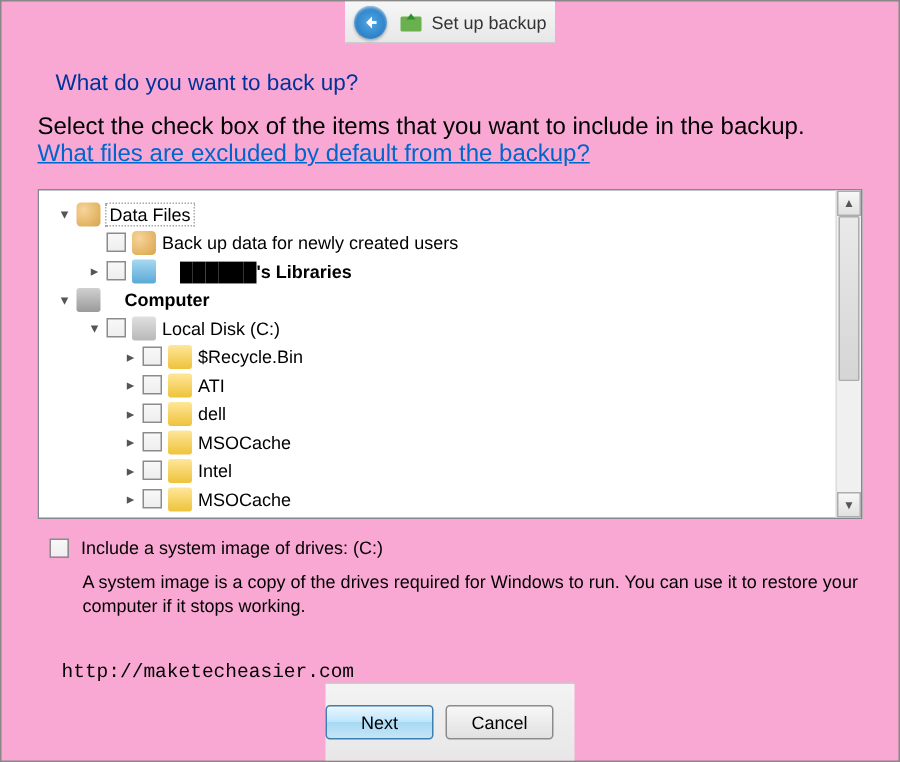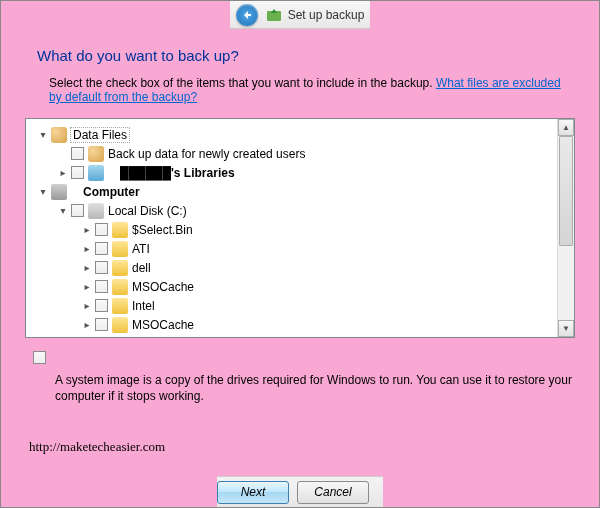--- a/index.html
+++ b/index.html
@@ -4,21 +4,21 @@
 <style>
   * { box-sizing: border-box; font-family: "Segoe UI", Tahoma, sans-serif; }
   body { margin: 0; background: #f0f0f0; width: 600px; height: 508px; overflow: hidden; }
   .window { width: 600px; height: 508px; background: #f9a8d4; border: 1px solid #888; position: relative; display: flex; flex-direction: column; align-items: center; }
   .titlebar { height: 28px; background: linear-gradient(#f7f7f7,#e7e7e7); display:flex; align-items:center; padding:0 6px; border-bottom:1px solid #ccc; font-size:12px; color:#333; }
   .back-btn { width:22px; height:22px; border-radius:50%; background: radial-gradient(#4fa8e8,#1e6db5); display:flex; align-items:center; justify-content:center; margin-right:8px; cursor:pointer; box-shadow: inset 0 1px 2px rgba(255,255,255,.6), 0 1px 2px rgba(0,0,0,.3); }
   .back-btn svg { fill:#fff; }
   .app-icon { width:16px; height:16px; margin-right:6px; }
   .content { flex:1; padding: 14px 24px 8px 24px; display:flex; flex-direction:column; overflow:hidden; }
   .heading { color:#003399; font-size:15px; margin:4px 0 12px 12px; }
-  .instruction { font-size:12px; color:#000; margin-bottom:14px;margin-left:24px; }
+  .instruction { font-size:16px; color:#000; margin-bottom:14px; }
   .instruction a { color:#0066cc; text-decoration:underline; cursor:pointer; }
   .tree-box { border:1px solid #828790; height: 220px; position:relative; background:#fff; font-size:12px; display:flex; }
   .tree-scroll { flex:1; overflow:hidden; padding:6px 2px; }
   .tree-scrollbar { width:17px; background:#f0f0f0; border-left:1px solid #ddd; display:flex; flex-direction:column; }
   .sb-btn { height:17px; background:linear-gradient(#f7f7f7,#e1e1e1); border:1px solid #adadad; display:flex; align-items:center; justify-content:center; font-size:8px; color:#555; }
   .sb-track { flex:1; background:#f0f0f0; position:relative; }
   .sb-thumb { position:absolute; top:0; left:1px; right:1px; height:60%; background:linear-gradient(#e9e9e9,#d5d5d5); border:1px solid #adadad; border-radius:1px; }
   .node { display:flex; align-items:center; height:19px; padding-left:4px; white-space:nowrap; }
   .expander { width:14px; height:14px; display:flex; align-items:center; justify-content:center; font-size:10px; color:#555; cursor:pointer; margin-right:1px;}
   .expander.empty { visibility:hidden; }
@@ -32,22 +32,22 @@
   .node .label { color:#000; }
   .node.bold .label { font-weight:bold;padding-left:12px; }
   .node.selected { background:#fff; }
   .node.selected .label { outline: 1px dotted #aaa; padding:0 2px; font-weight:normal; }
   .lvl1 { padding-left: 8px; }
   .lvl2 { padding-left: 28px; }
   .lvl3 { padding-left: 52px; }
   .opt-row { display:flex; align-items:flex-start; font-size:12px; margin-top:12px; margin-left:8px; }
   .opt-row .cb { margin-top:1px; margin-right:8px; }
   .desc { font-size:12px; color:#000; margin:8px 0 0 30px; line-height:1.35; }
-  .watermark { position:absolute; left:28px; bottom:52px; font-size:13px; font-family: Liberation Serif, serif; color:#000; }
-  .footer { height:31px; border-top:1px solid #ccc; background:linear-gradient(#f3f3f3,#e7e7e7); display:flex; justify-content:flex-end; align-items:center; padding-right:14px; gap:8px;font-style:italic; }
+  .watermark { position:absolute; left:40px; bottom:52px; font-size:13px; font-family: Liberation Mono, monospace; color:#000; }
+  .footer { height:52px; border-top:1px solid #ccc; background:linear-gradient(#f3f3f3,#e7e7e7); display:flex; justify-content:flex-end; align-items:center; padding-right:14px; gap:8px; }
   .btn { min-width:72px; height:23px; font-size:12px; border:1px solid #8b8b8b; border-radius:3px; background:linear-gradient(#f7f7f7,#e1e1e1); cursor:pointer; display:flex;align-items:center;justify-content:center; }
   .btn.primary { border:1px solid #3c7fb1; background:linear-gradient(#eaf6fd,#bee6fd 49%,#a7d9f5 50%,#c4e5f6); }
 </style>
 </head>
 <body>
 <div class="window">
 
   <div class="titlebar">
     <div class="back-btn">
       <svg width="12" height="12" viewBox="0 0 12 12">
@@ -101,21 +101,21 @@
           <span class="expander">▾</span>
           <span class="cb"></span>
           <span class="icon drive"></span>
           <span class="label">Local Disk (C:)</span>
         </div>
 
         <div class="node lvl3">
           <span class="expander">▸</span>
           <span class="cb"></span>
           <span class="icon folder"></span>
-          <span class="label">$Select.Bin</span>
+          <span class="label">$Recycle.Bin</span>
         </div>
         <div class="node lvl3">
           <span class="expander">▸</span>
           <span class="cb"></span>
           <span class="icon folder"></span>
           <span class="label">ATI</span>
         </div>
         <div class="node lvl3">
           <span class="expander">▸</span>
           <span class="cb"></span>
@@ -146,20 +146,21 @@
         <div class="sb-btn">▲</div>
         <div class="sb-track">
           <div class="sb-thumb"></div>
         </div>
         <div class="sb-btn">▼</div>
       </div>
     </div>
 
     <div class="opt-row">
       <span class="cb"></span>
+      <span>Include a system image of drives: (C:)</span>
     </div>
     <div class="desc">A system image is a copy of the drives required for Windows to run. You can use it to restore your computer if it stops working.</div>
 
     <div class="watermark">http://maketecheasier.com</div>
   </div>
 
   <div class="footer">
     <div class="btn primary">
         <span>Next</span>
       </div>

